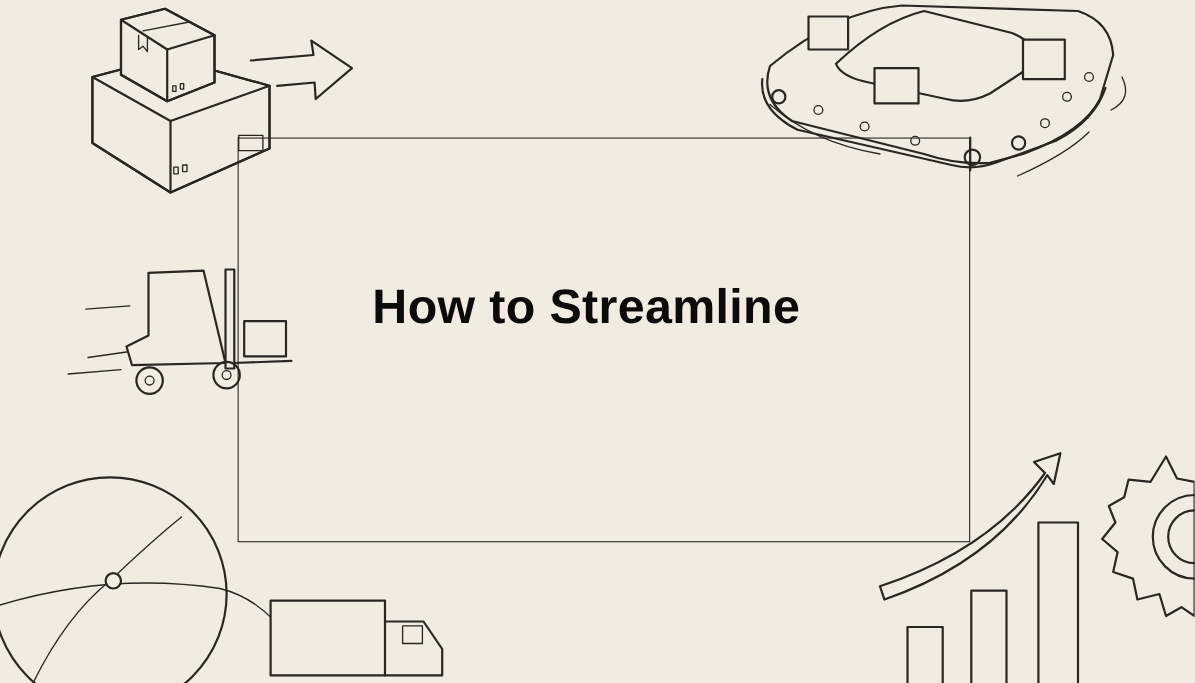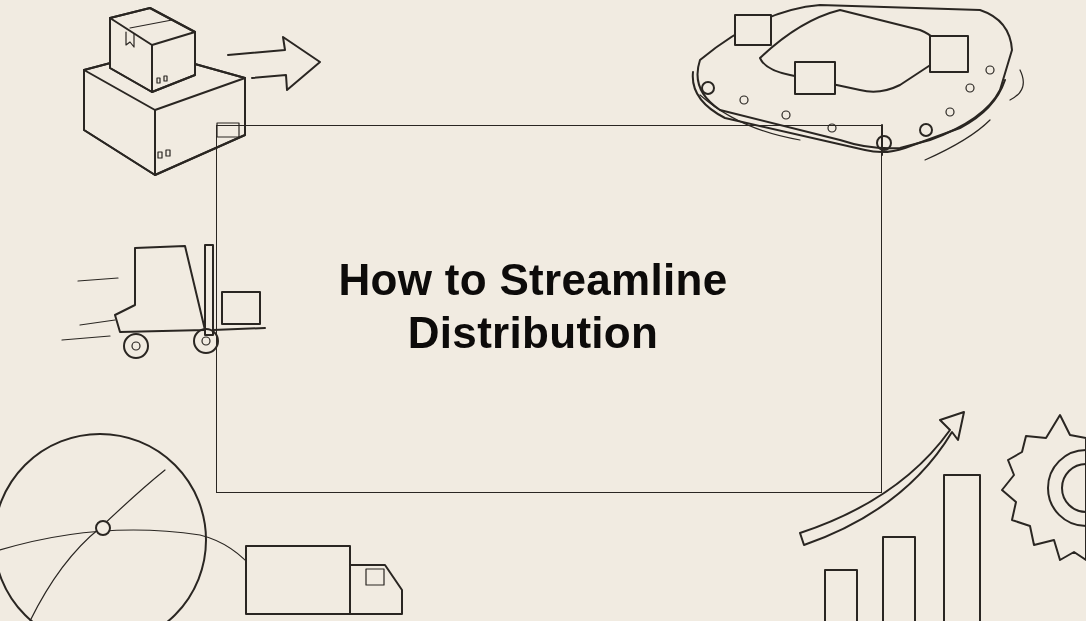--- a/index.html
+++ b/index.html
@@ -101,14 +101,13 @@
   <g>
     <path d="M1060,415 L1070,435 L1086,438 L1086,560 L1074,552 L1060,560 L1054,540 L1034,545 L1030,526 L1012,520 L1016,502 L1002,490 L1014,475 L1008,460 L1022,452 L1026,436 L1046,438 Z"></path>
     <circle cx="1086" cy="488" r="38"></circle>
     <circle cx="1086" cy="488" r="24"></circle>
   </g>
 </svg>
 
 <div class="frame"></div>
 <div class="title">
   <span>How to Streamline</span>
-  <span>Distribution</span>
 </div>
 
 </body></html>

